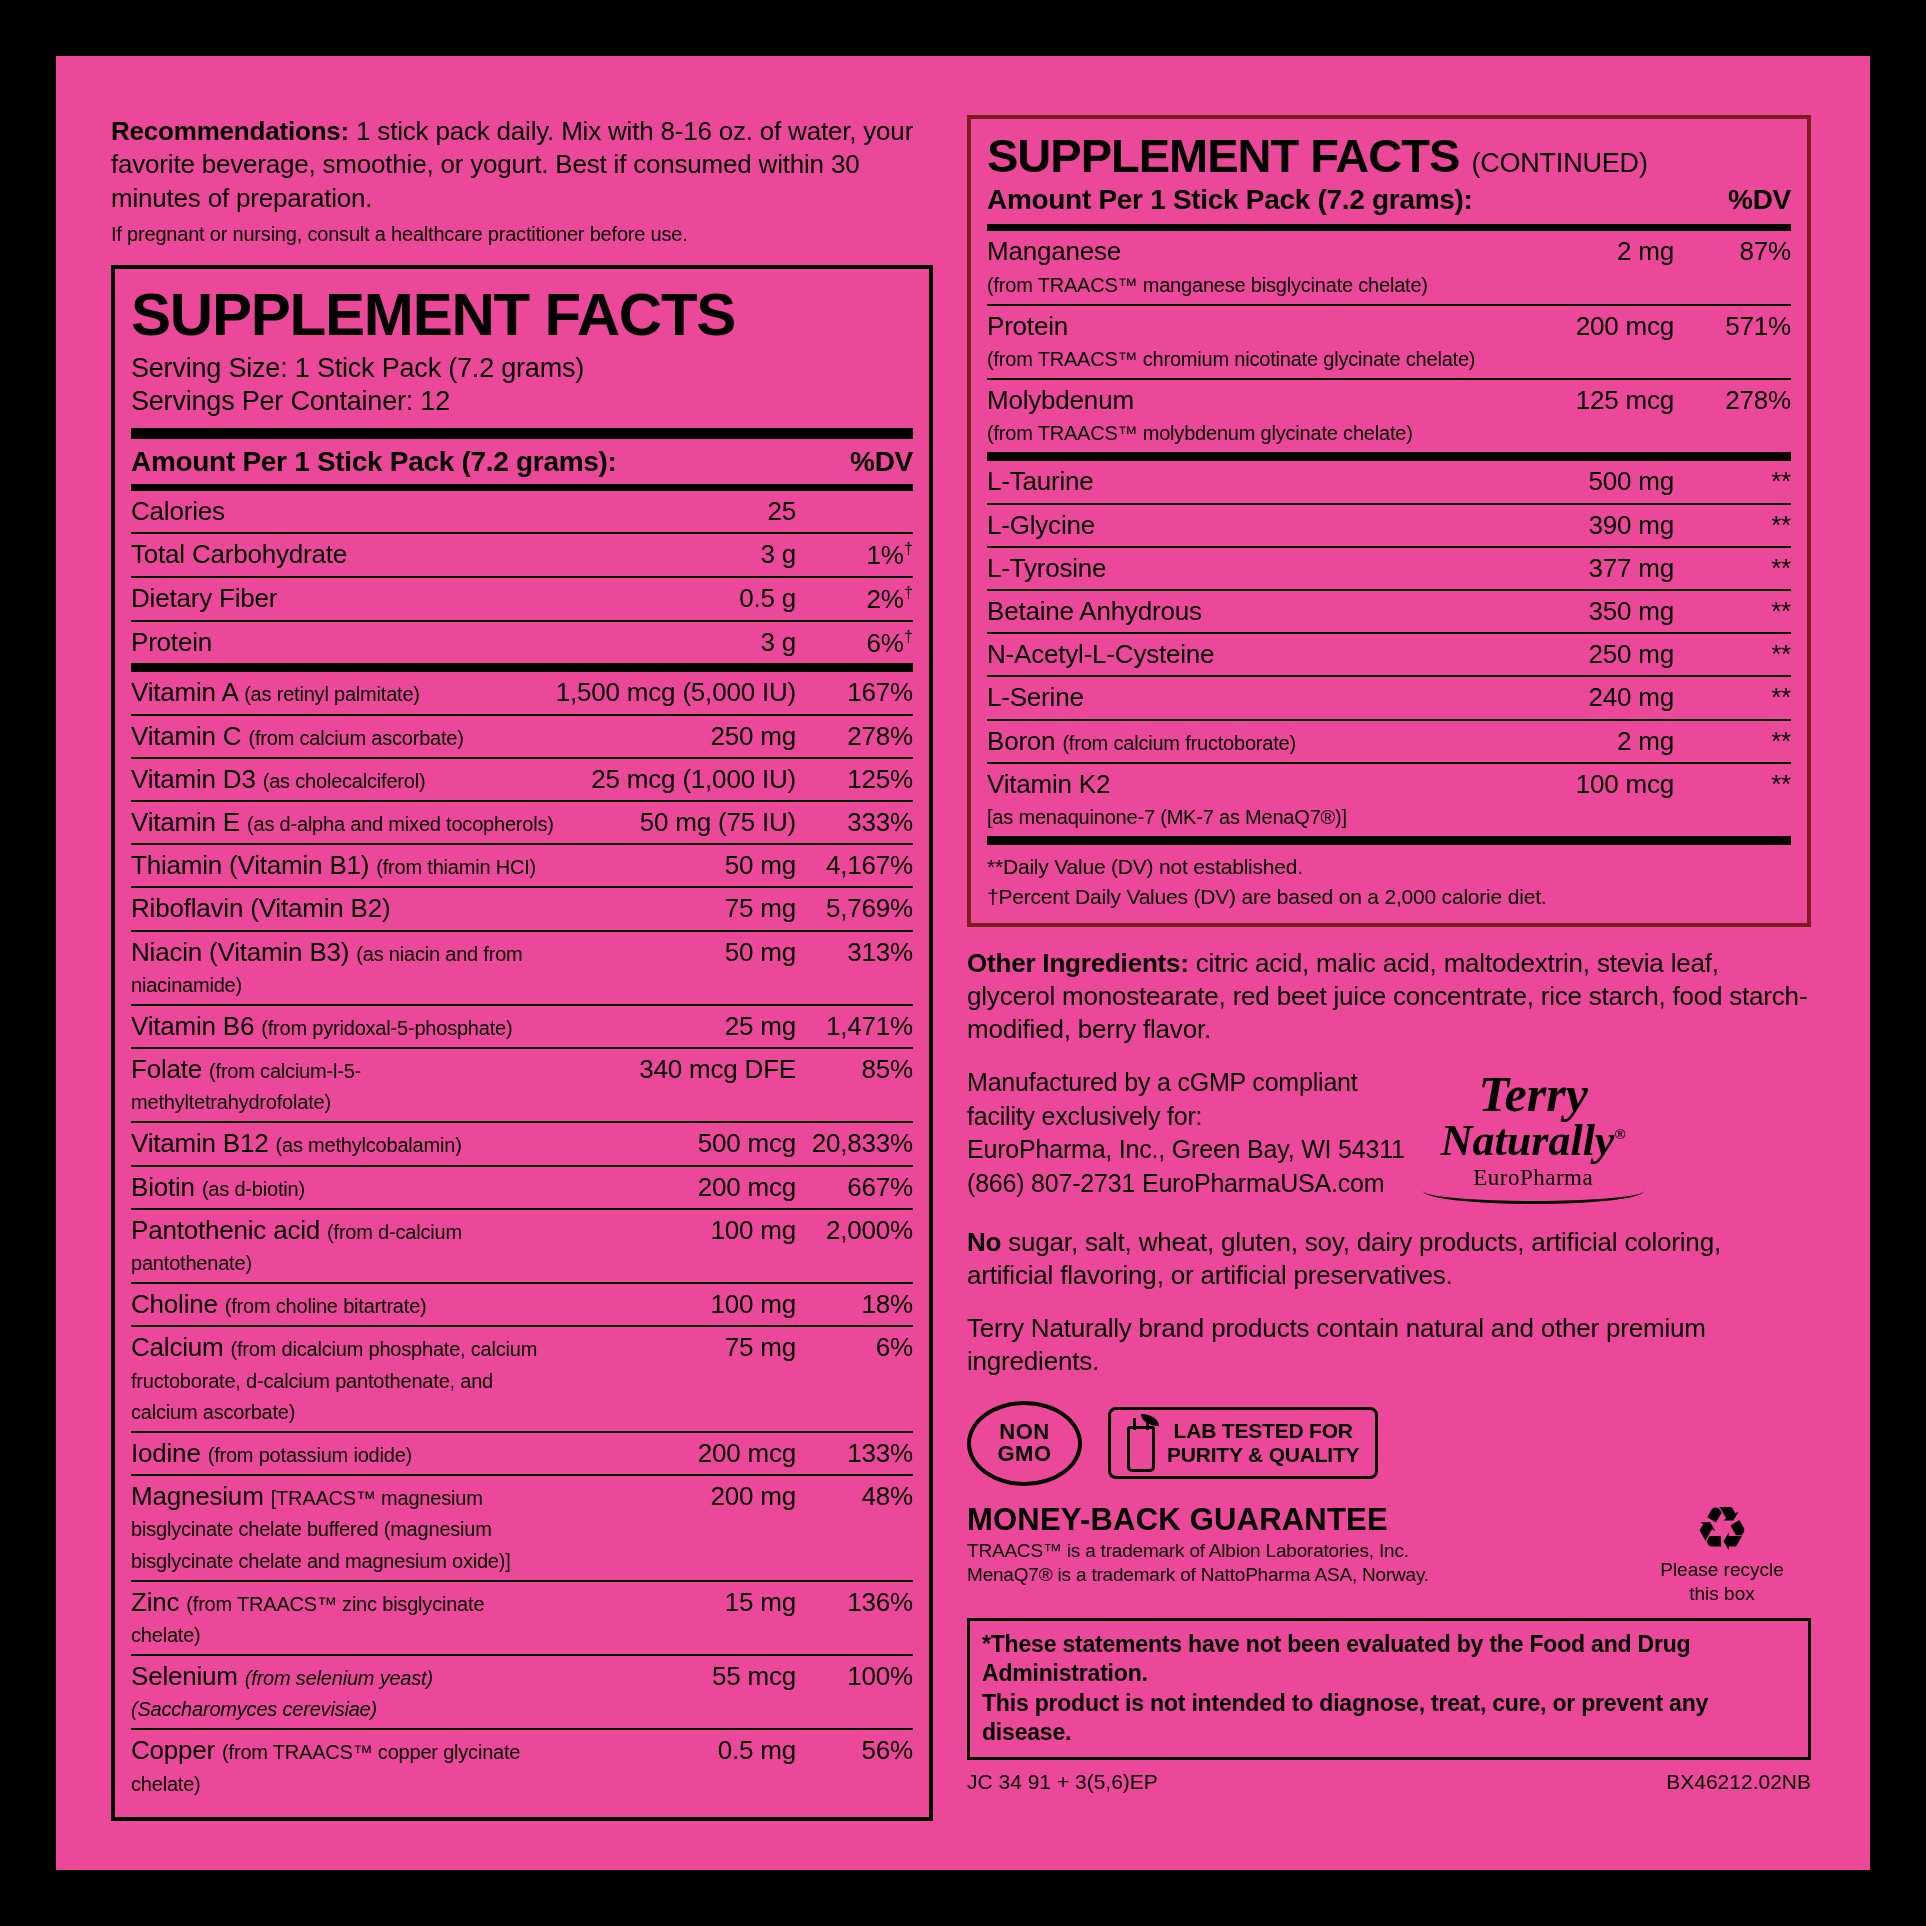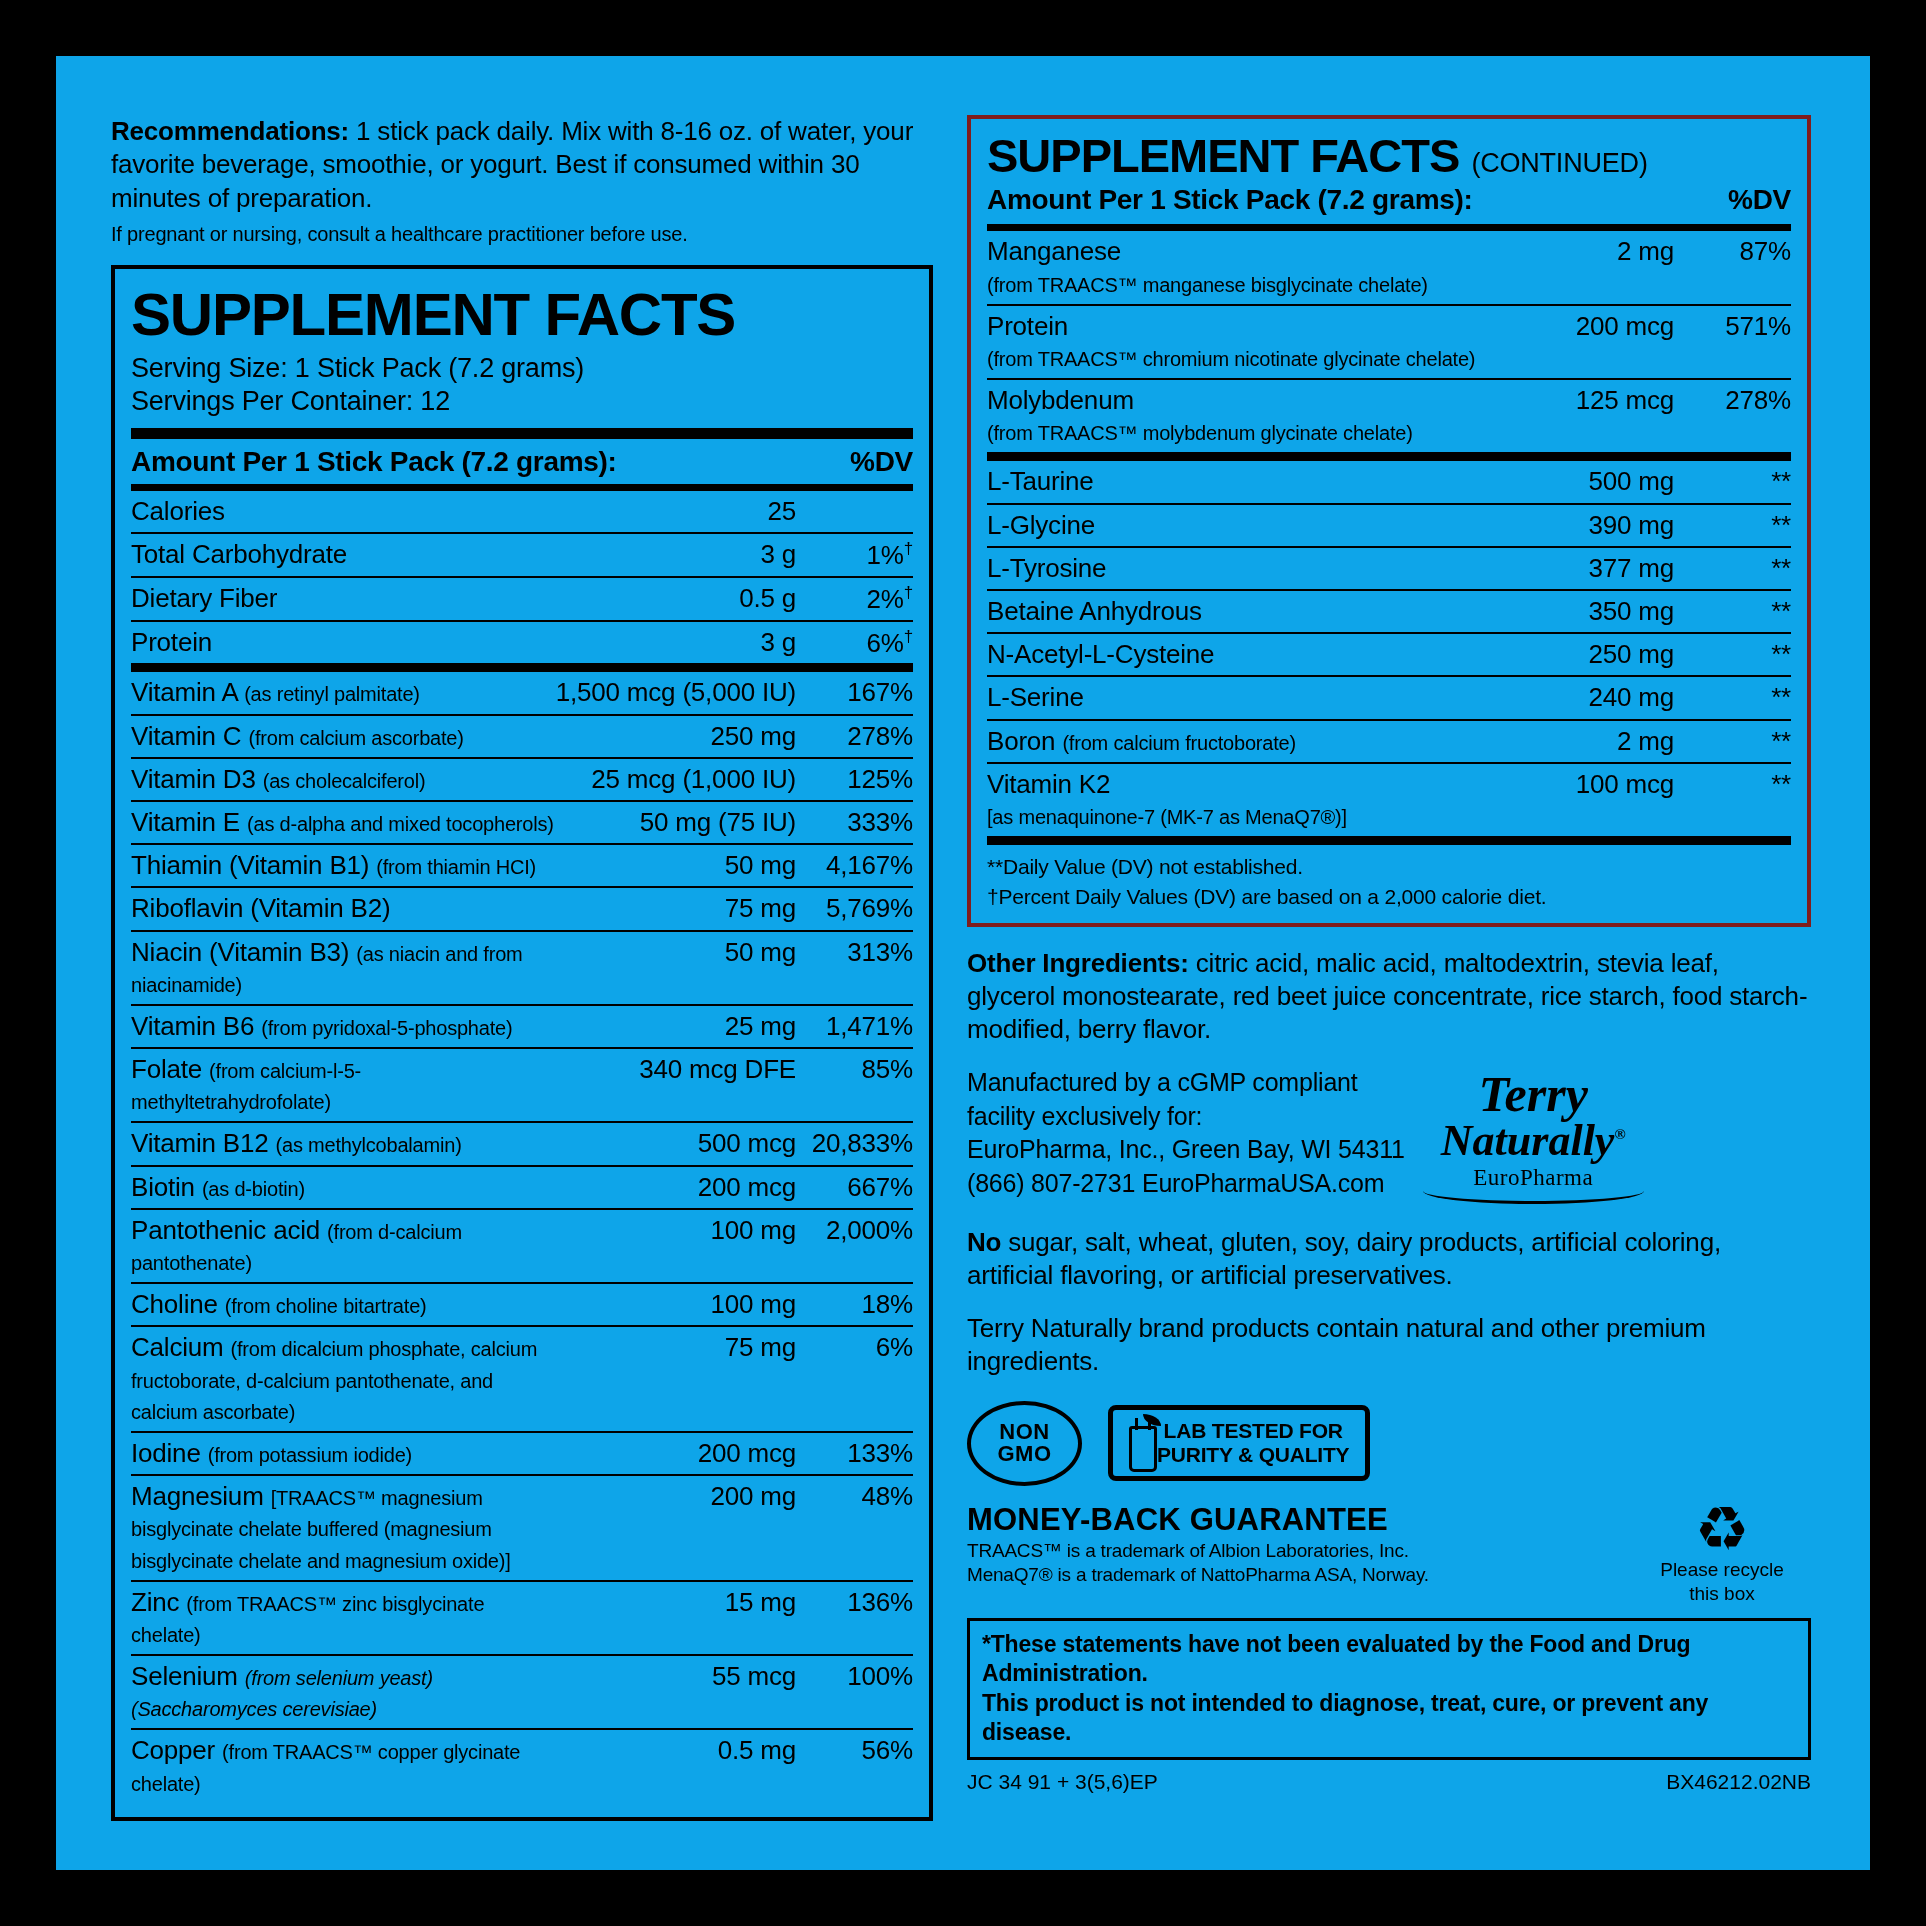--- a/index.html
+++ b/index.html
@@ -7,21 +7,21 @@
     width:1927px;height:1927px;
     background:#000;
     font-family:"Liberation Sans", sans-serif;
     color:#000;
     -webkit-font-smoothing:antialiased;
   }
   .page{
     position:absolute;
     left:56px;top:56px;
     width:1814px;height:1814px;
-    background:#0ea5e9;
+    background:#ec4899;
     box-sizing:border-box;
     padding:59px 55px 30px 55px;
   }
   .cols{display:flex;gap:34px;align-items:flex-start;}
   .col-left{width:822px;flex:0 0 822px;}
   .col-right{width:844px;flex:0 0 844px;}
 
   
   .recs{font-size:26px;line-height:1.28;letter-spacing:-0.2px;}
   .recs b{font-weight:bold;}
@@ -97,22 +97,22 @@
   .no-line b{font-weight:bold;}
   .premium{font-size:26px;line-height:1.28;margin-top:20px;letter-spacing:-0.2px;}
 
   .badges{display:flex;align-items:center;gap:26px;margin-top:22px;}
   .nongmo{
     width:107px;height:77px;border:4px solid #000;border-radius:50%/50%;
     display:flex;flex-direction:column;align-items:center;justify-content:center;
     font-size:22px;font-weight:bold;line-height:1.0;letter-spacing:0.5px;
   }
   .labtest{
-    border:5px solid #000000;border-radius:8px;padding:8px 16px 8px 10px;
-    display:flex;align-items:center;gap:0;
+    border:3px solid #000000;border-radius:8px;padding:8px 16px 8px 10px;
+    display:flex;align-items:center;gap:12px;
   }
   .labtest .txt{font-size:21px;font-weight:bold;line-height:1.15;text-align:center;letter-spacing:-0.2px;}
   .flask{width:34px;height:50px;position:relative;}
   .flask .body{position:absolute;left:6px;top:8px;width:22px;height:40px;border:3px solid #000;border-radius:3px 3px 5px 5px;}
   .flask .neck{position:absolute;left:12px;top:0;width:10px;height:12px;border-left:3px solid #000;border-right:3px solid #000;}
   .flask .leaf{position:absolute;left:20px;top:-4px;width:18px;height:12px;background:#000;border-radius:0 100% 0 100%;}
 
   .mbg-row{display:flex;justify-content:space-between;align-items:flex-start;margin-top:16px;}
   .mbg{font-size:31px;font-weight:bold;letter-spacing:0.2px;}
   .tm-note{font-size:19px;line-height:1.28;margin-top:1px;letter-spacing:-0.2px;}

